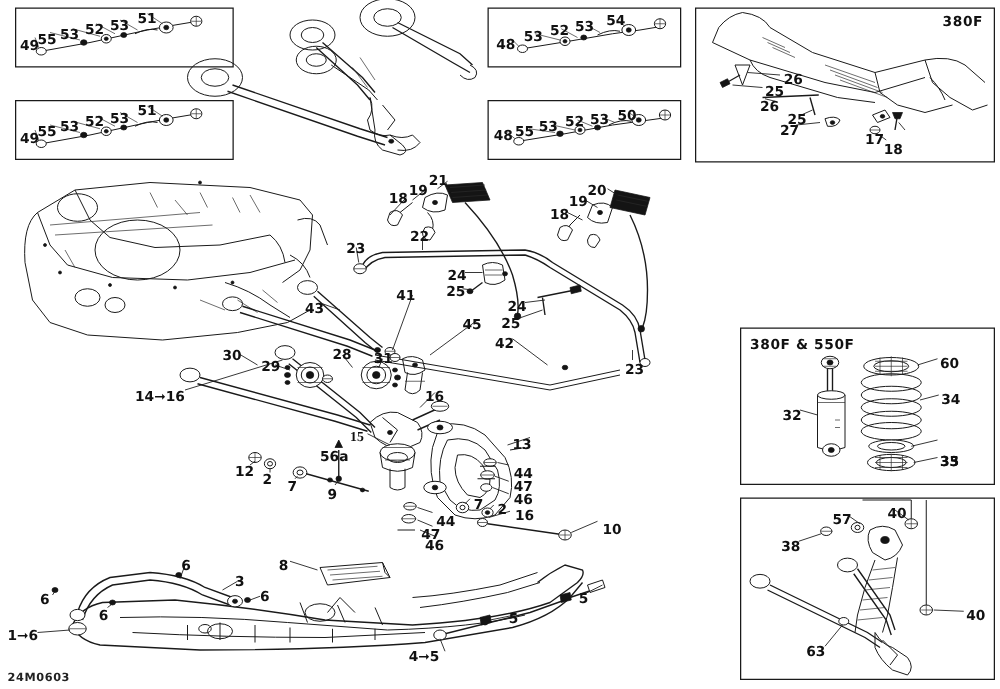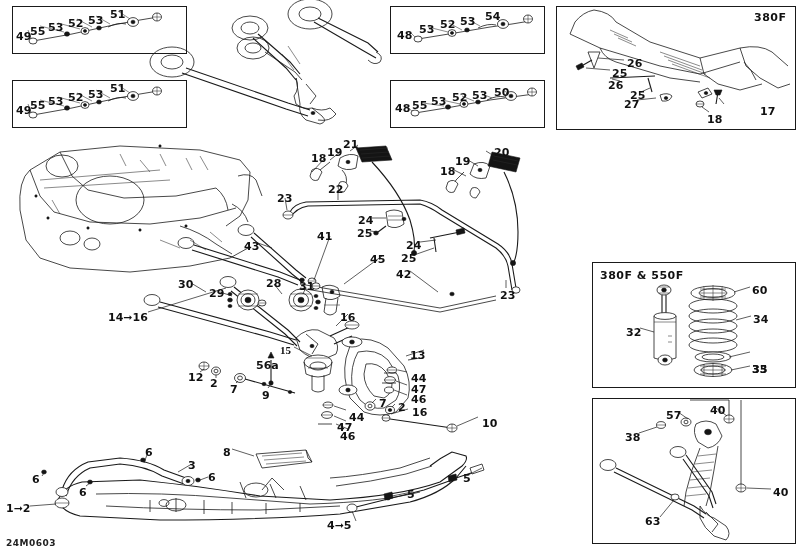--- a/index.html
+++ b/index.html
@@ -553,36 +553,36 @@
       <div class="lbl s11" style="left: 412px; top: 100px;">55</div>
       <div class="lbl s11" style="left: 431px; top: 96px;">53</div>
       <div class="lbl s11" style="left: 452px; top: 92px;">52</div>
       <div class="lbl s11" style="left: 472px; top: 90px;">53</div>
       <div class="lbl s11" style="left: 494px; top: 87px;">50</div>
       <div class="lbl s11" style="left: 627px; top: 58px;">26</div>
       <div class="lbl s11" style="left: 612px; top: 68px;">25</div>
       <div class="lbl s11" style="left: 608px; top: 80px;">26</div>
       <div class="lbl s11" style="left: 630px; top: 90px;">25</div>
       <div class="lbl s11" style="left: 624px; top: 99px;">27</div>
-      <div class="lbl s11" style="left: 760px; top: 106px; text-align: right;">17</div>
+      <div class="lbl s11" style="left: 692px; top: 106px; text-align: right;">17</div>
       <div class="lbl s11" style="left: 707px; top: 114px;">18</div>
       <div class="lbl s11" style="left: 626px; top: 327px;">32</div>
       <div class="lbl s11" style="left: 752px; top: 285px;">60</div>
       <div class="lbl s11" style="left: 753px; top: 314px;">34</div>
       <div class="lbl s11" style="left: 752px; top: 364px; text-align: right;">35</div>
       <div class="lbl s11" style="left: 752px; top: 364px;">33</div>
       <div class="lbl s11" style="left: 666px; top: 410px;">57</div>
       <div class="lbl s11" style="left: 710px; top: 405px;">40</div>
       <div class="lbl s11" style="left: 625px; top: 432px;">38</div>
       <div class="lbl s11" style="left: 773px; top: 487px;">40</div>
       <div class="lbl s11" style="left: 645px; top: 516px;">63</div>
       <div class="lbl s11" style="left: 343px; top: 139px;">21</div>
       <div class="lbl s11" style="left: 327px; top: 147px;">19</div>
       <div class="lbl s11" style="left: 311px; top: 153px;">18</div>
-      <div class="lbl s11" style="left: 470px; top: 147px; margin-left: 24px;">20</div>
+      <div class="lbl s11" style="left: 470px; top: 147px;">20</div>
       <div class="lbl s11" style="left: 455px; top: 156px;">19</div>
       <div class="lbl s11" style="left: 440px; top: 166px;">18</div>
       <div class="lbl s11" style="left: 328px; top: 184px;">22</div>
       <div class="lbl s11" style="left: 277px; top: 193px;">23</div>
       <div class="lbl s11" style="left: 358px; top: 215px;">24</div>
       <div class="lbl s11" style="left: 357px; top: 228px;">25</div>
       <div class="lbl s11" style="left: 406px; top: 240px;">24</div>
       <div class="lbl s11" style="left: 401px; top: 253px;">25</div>
       <div class="lbl s11" style="left: 317px; top: 231px;">41</div>
       <div class="lbl s11" style="left: 370px; top: 254px;">45</div>
@@ -611,20 +611,20 @@
       <div class="lbl s11" style="left: 349px; top: 412px;">44</div>
       <div class="lbl s11" style="left: 337px; top: 422px;">47</div>
       <div class="lbl s11" style="left: 340px; top: 431px;">46</div>
       <div class="lbl s11" style="left: 482px; top: 418px;">10</div>
       <div class="lbl s11" style="left: 223px; top: 447px;">8</div>
       <div class="lbl s11" style="left: 145px; top: 447px;">6</div>
       <div class="lbl s11" style="left: 188px; top: 460px;">3</div>
       <div class="lbl s11" style="left: 208px; top: 472px;">6</div>
       <div class="lbl s11" style="left: 32px; top: 474px;">6</div>
       <div class="lbl s11" style="left: 79px; top: 487px;">6</div>
-      <div class="lbl s11" style="left: 6px; top: 503px;">1➞2</div>
+      <div class="lbl s11" style="left: 6px; top: 503px;">1➞6</div>
       <div class="lbl s11" style="left: 463px; top: 473px;">5</div>
       <div class="lbl s11" style="left: 407px; top: 489px;">5</div>
       <div class="lbl s11" style="left: 327px; top: 520px;">4➞5</div>
     </div>
 
   <div id="drawing-number">24M0603</div>
 </div>
 
 </body></html>

